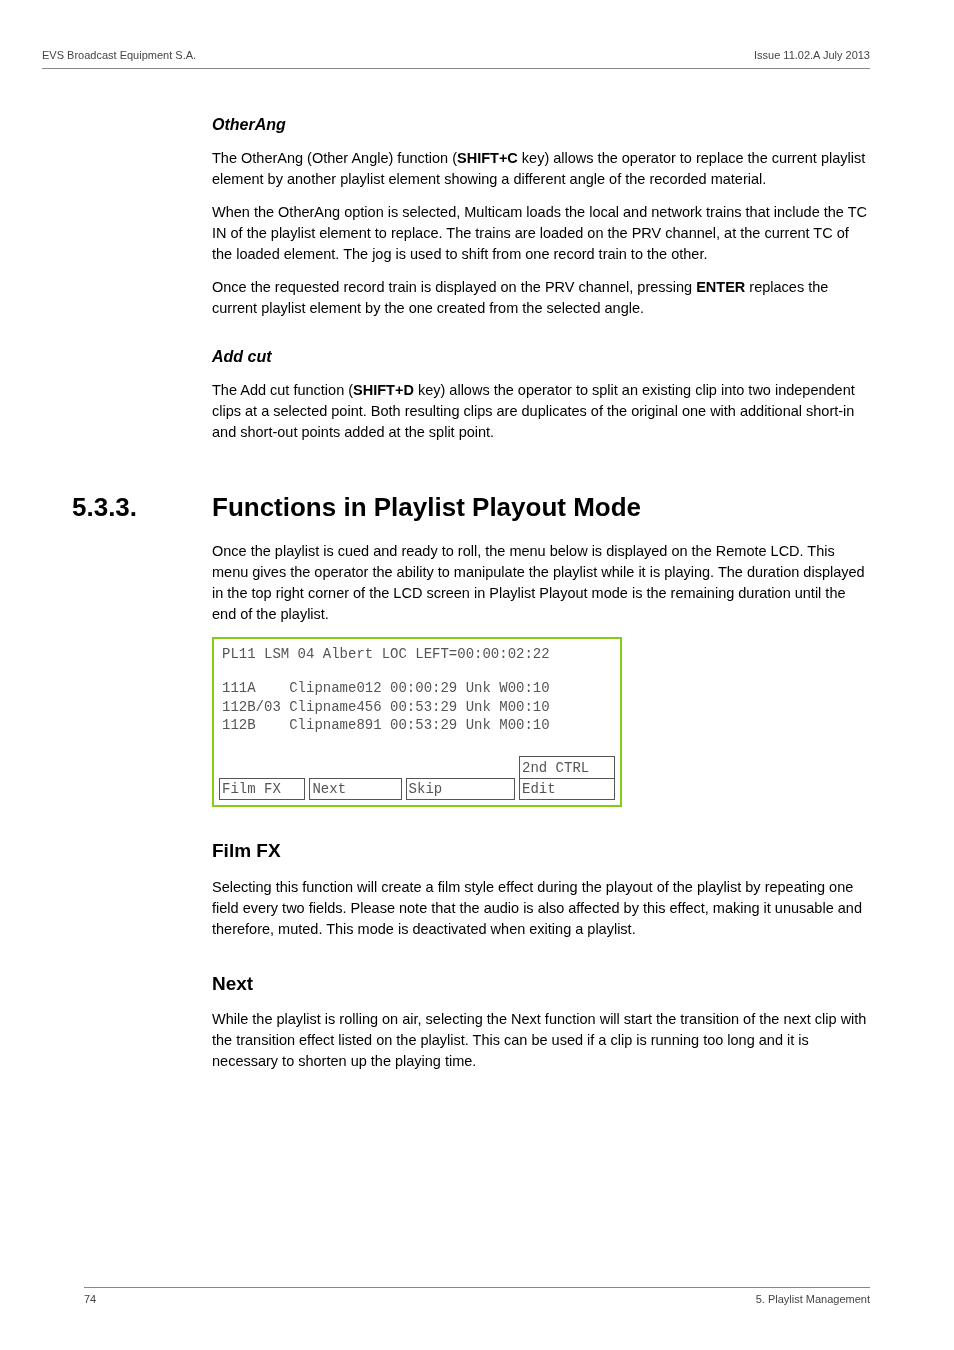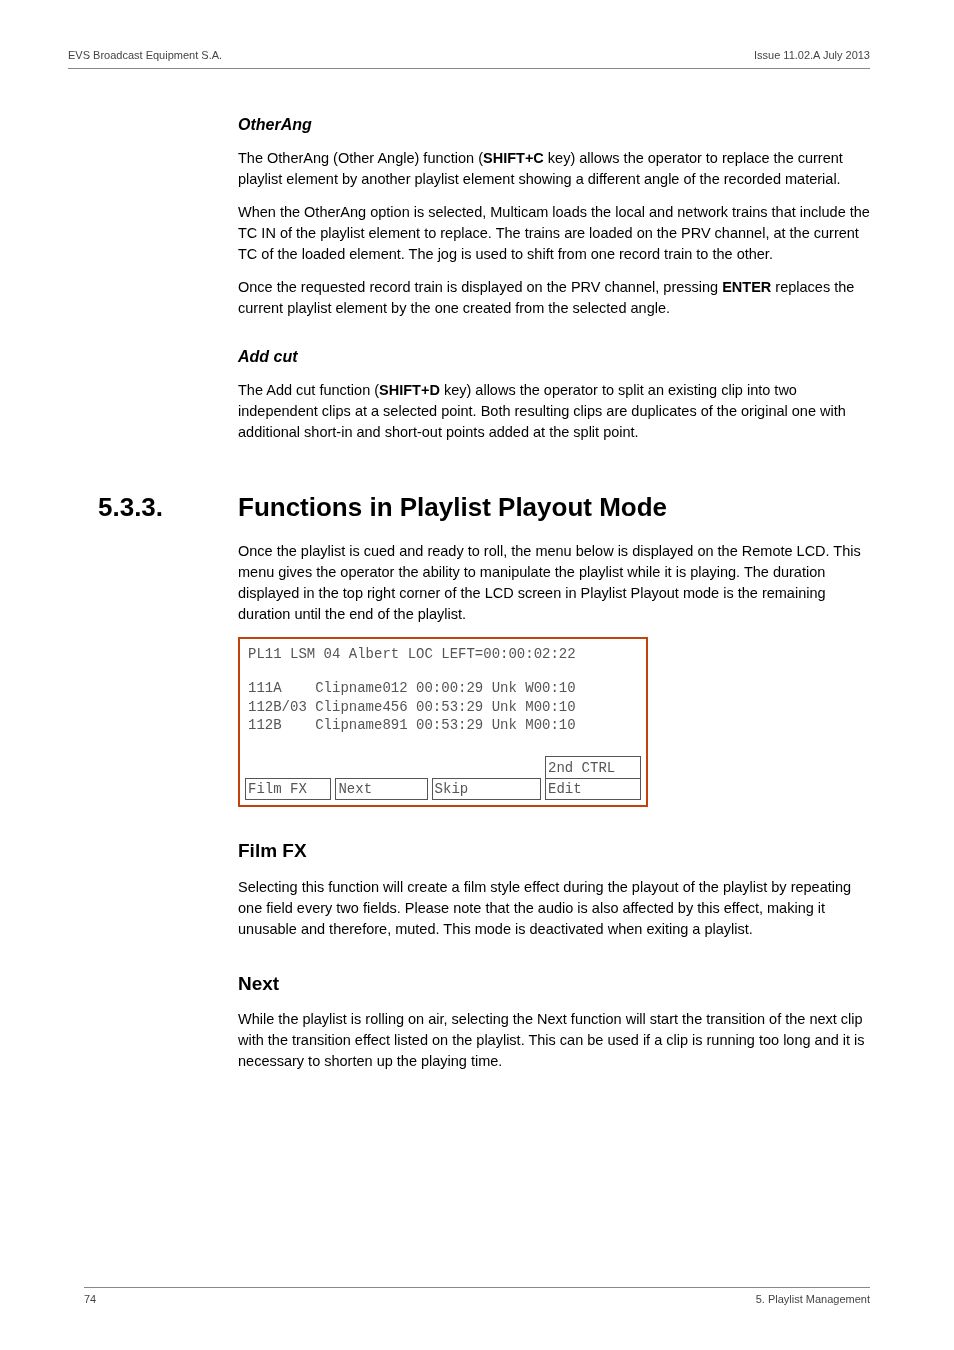--- a/index.html
+++ b/index.html
@@ -7,21 +7,21 @@
     font-family: Arial, Helvetica, sans-serif;
     color: #000;
     background: #fff;
     width: 954px;
     height: 1350px;
     position: relative;
     font-size: 14.5px;
     line-height: 1.45;
   }
   .page {
-    padding: 48px 84px 48px 68px;
+    padding: 48px 84px 48px 42px;
   }
   .header-bar {
     display: flex;
     justify-content: space-between;
     font-size: 11px;
     color: #444;
     border-bottom: 1px solid #888;
     padding-bottom: 4px;
     margin-bottom: 44px;
   }
@@ -54,21 +54,21 @@
     font-size: 26px;
     font-weight: bold;
     width: 170px;
     padding-left: 30px;
   }
   .sec-title {
     font-size: 26px;
     font-weight: bold;
   }
   .lcd {
-    border: 2px solid #c2410c;
+    border: 2px solid #84cc16;
     width: 410px;
     height: 170px;
     position: relative;
     font-family: "Courier New", monospace;
     font-size: 14px;
     line-height: 1.3;
     padding: 6px 8px;
     margin-bottom: 30px;
     margin-top: 8px;
     color: #555;

